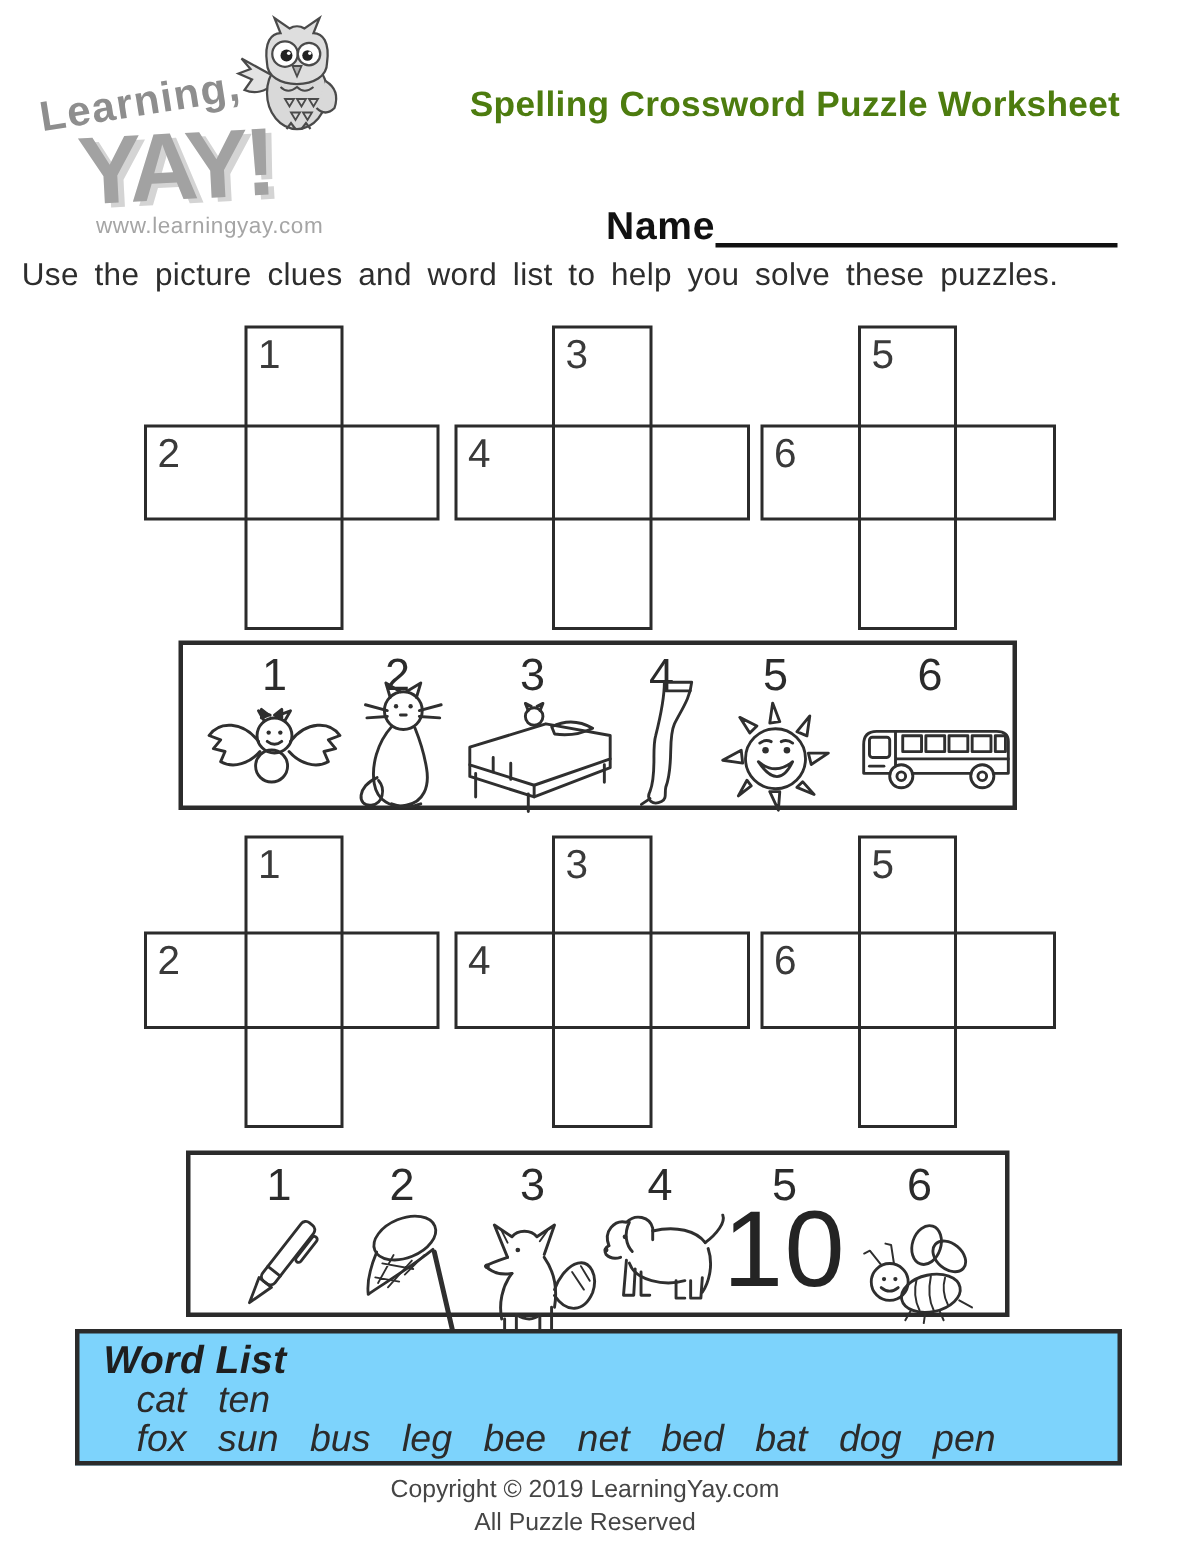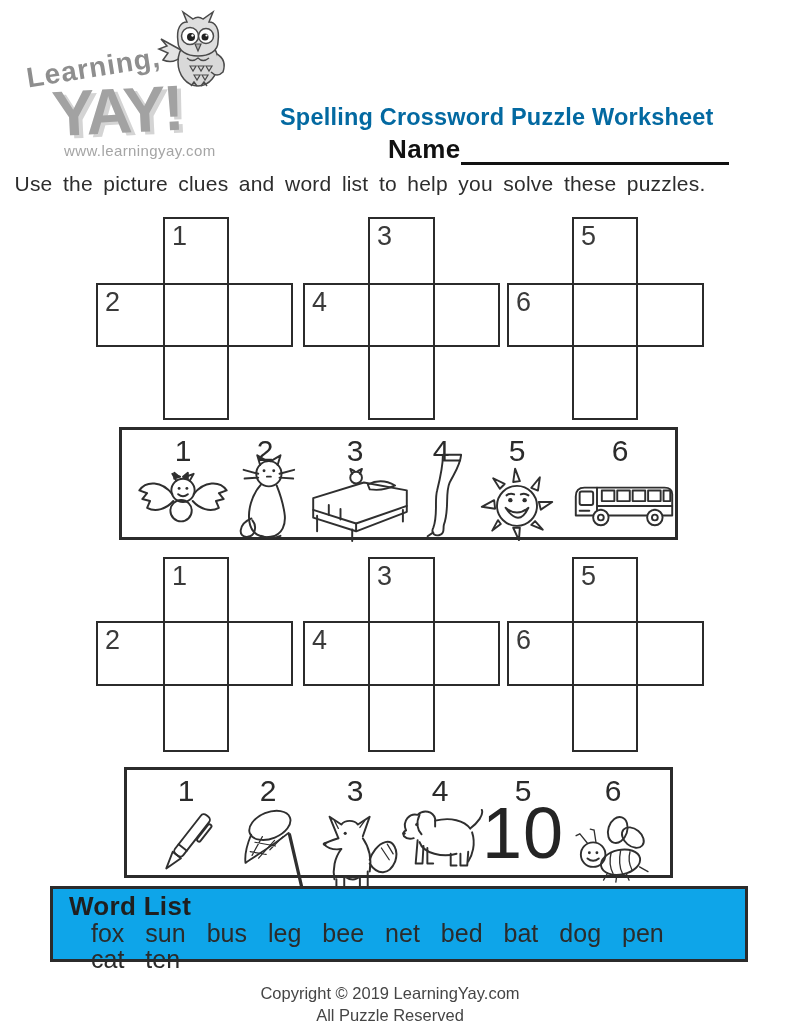--- a/index.html
+++ b/index.html
@@ -9,23 +9,23 @@
   
   .logo-learning{position:absolute;left:26px;top:52px;font-size:28px;font-weight:bold;
     color:#8e8e8e;transform:rotate(-9deg);letter-spacing:1px;}
   .logo-yay{position:absolute;left:52px;top:74px;font-size:64px;font-weight:800;
     color:#a2a2a2;letter-spacing:-3px;transform:rotate(-3deg);
     text-shadow:4px 3px 0 #d4d4d4;}
   .logo-url{position:absolute;left:64px;top:142px;font-size:15px;color:#a5a5a5;letter-spacing:.4px;}
   .owl{position:absolute;left:156px;top:8px;}
 
   
-  .title{position:absolute;left:280px;top:56px;width:500px;text-align:left;
-    font-size:23.5px;font-weight:bold;color:#0369a1;letter-spacing:.2px;margin-top:48px;}
-  .name-row{position:absolute;left:388px;top:134px;display:flex;align-items:flex-start;}
+  .title{position:absolute;left:280px;top:56px;width:500px;text-align:center;
+    font-size:23.5px;font-weight:bold;color:#4d7c0f;letter-spacing:.2px;}
+  .name-row{position:absolute;left:404px;top:134px;display:flex;align-items:center;}
   .name-label{font-size:26px;font-weight:bold;color:#111;letter-spacing:.5px;line-height:30px;}
   .name-line{width:268px;height:28px;border-bottom:3px solid #111;}
   .instruction{position:absolute;left:0;top:172px;width:720px;text-align:center;
     font-size:21px;color:#2d2d2d;word-spacing:4.5px;letter-spacing:.2px;}
 
   
   .rect{position:absolute;border:2px solid #2b2b2b;box-sizing:border-box;background:transparent;}
   .v1{left:163px;width:66px}.v2{left:368px;width:67px}.v3{left:572px;width:66px}
   .h1{left:96px;width:197px}.h2{left:303px;width:197px}.h3{left:507px;width:197px}
   .s1v{top:217px;height:203px}.s1h{top:283px;height:64px}
@@ -41,22 +41,22 @@
   .b1-1{left:11px}.b1-2{left:93px}.b1-3{left:183px}.b1-4{left:269px}.b1-5{left:345px}.b1-6{left:448px}
   .b2-1{left:9px}.b2-2{left:91px}.b2-3{left:178px}.b2-4{left:263px}.b2-5{left:346px}.b2-6{left:436px}
   .icn{display:block;margin:0 auto;}
   .icn svg{stroke:#2f2f2f;fill:none;stroke-width:2;stroke-linecap:round;stroke-linejoin:round;}
   .m-bat{margin-top:2px}.m-cat{margin-top:-13px}.m-bed{margin-top:-2px}.m-leg{margin-top:-16px}
   .m-sun{margin-top:-4px}.m-bus{margin-top:8px}
   .m-pen{margin-top:-2px}.m-net{margin-top:-6px}.m-fox{margin-top:-4px}.m-dog{margin-top:2px}.m-bee{margin-top:6px}
   .ten{font-size:72px;color:#242424;line-height:60px;margin-top:-4px;letter-spacing:1px;}
 
   
-  .wordlist{position:absolute;left:50px;top:886px;width:698px;height:76px;
-    border:3px solid #2b2b2b;box-sizing:border-box;padding:3px 0 0 16px;background:#0ea5e9;}
+  .wordlist{position:absolute;left:50px;top:886px;width:698px;height:91px;
+    border:3px solid #2b2b2b;box-sizing:border-box;padding:3px 0 0 16px;background:#7dd3fc;font-style:italic;}
   .wl-title{font-size:26px;font-weight:bold;color:#1f1f1f;line-height:28px;letter-spacing:.3px;}
   .wl-row{display:flex;gap:21px;margin-left:22px;font-size:25px;color:#2b2b2b;line-height:26px;}
 
   
   .footer{position:absolute;left:0;top:982px;width:780px;text-align:center;
     font-size:16.5px;color:#454545;line-height:22px;}
 </style>
 </head>
 <body>
 
@@ -302,35 +302,35 @@
           <path d="M38,42 C36,50 37,58 40,64 M48,40 C46,50 47,58 50,64 M58,41 C56,48 57,54 60,60" stroke-width="1.4"></path>
           <path d="M34,64 l-4,7 M44,66 l-1,7 M54,64 l3,7 M68,57 l9,5" stroke-width="1.4"></path>
         </svg>
       </span>
     </div>
   </div>
 
   <div class="wordlist">
     <div class="wl-title">Word List</div>
     <div class="wl-row">
+      <span>cat</span>
+      <span>ten</span>
+    </div>
+    <div class="wl-row">
       <span>fox</span>
       <span>sun</span>
       <span>bus</span>
       <span>leg</span>
       <span>bee</span>
       <span>net</span>
       <span>bed</span>
       <span>bat</span>
       <span>dog</span>
       <span>pen</span>
     </div>
-    <div class="wl-row">
-      <span>cat</span>
-      <span>ten</span>
-    </div>
   </div>
 
   <div class="footer">
     <div>Copyright © 2019 LearningYay.com</div>
     <div>All Puzzle Reserved</div>
   </div>
 
 </div>
 
 </body></html>

